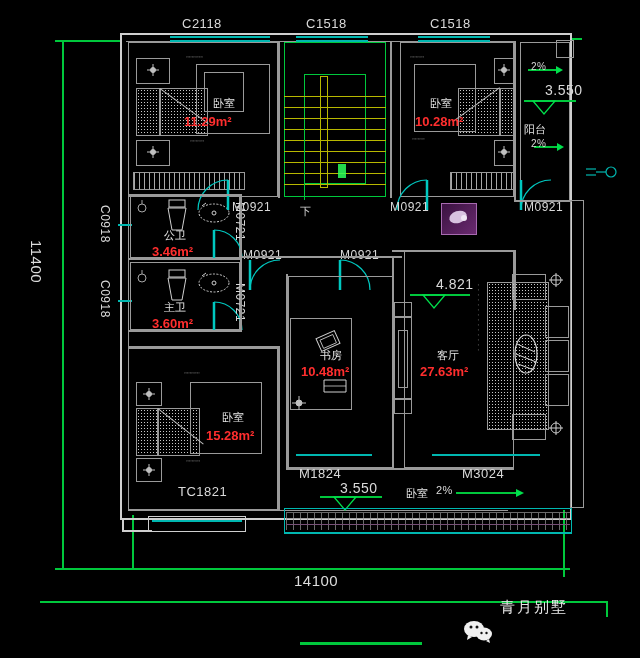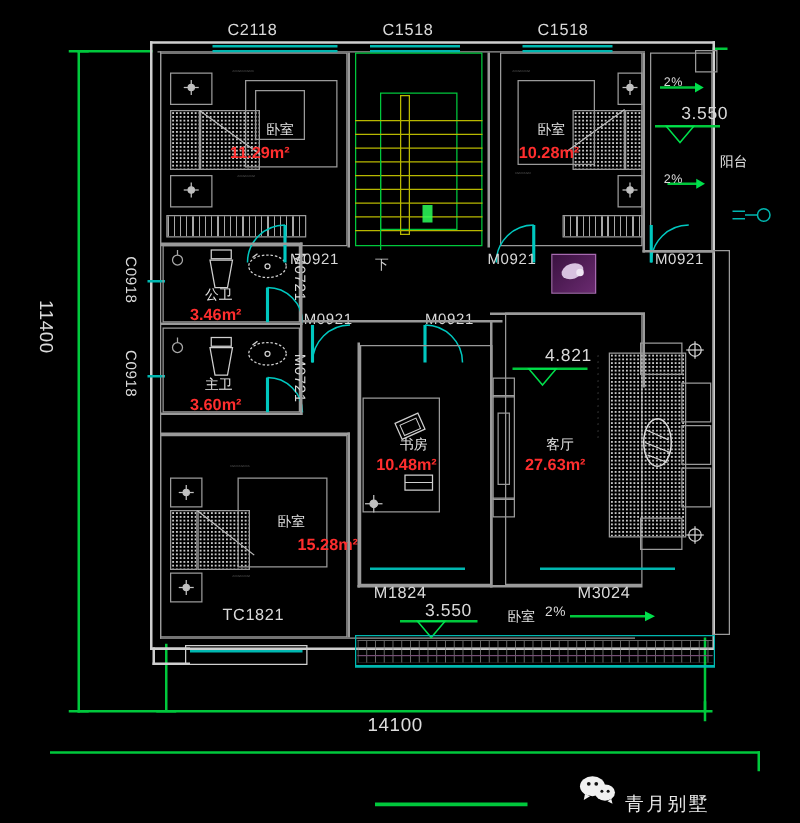--- a/index.html
+++ b/index.html
@@ -162,21 +162,21 @@
   <div class="abs" style="left:556px;top:66px;width:0;height:0;border-left:7px solid #00e04c;border-top:4px solid transparent;border-bottom:4px solid transparent;"></div>
   <div class="abs txt" style="left:531px;top:61px;font-size:10px;">2%</div>
 
   <div class="gline" style="left:524px;top:100px;width:52px;height:1.5px;"></div>
   <div class="abs" style="left:533px;top:101px;">
     <svg width="22" height="13">
         <polygon points="0,0 22,0 11,13" fill="none" stroke="#00e04c" stroke-width="1.2"></polygon>
       </svg>
   </div>
   <div class="abs txt" style="left:545px;top:82px;font-size:14px;">3.550</div>
-  <div class="abs roomname" style="left:576px;top:122px;font-family:Liberation Serif, serif;">阳台</div>
+  <div class="abs roomname" style="left:524px;top:122px;font-family:Liberation Serif, serif;">阳台</div>
   <div class="gline" style="left:534px;top:146px;width:26px;height:1.5px;"></div>
   <div class="abs" style="left:557px;top:143px;width:0;height:0;border-left:7px solid #00e04c;border-top:4px solid transparent;border-bottom:4px solid transparent;"></div>
   <div class="abs txt" style="left:531px;top:138px;font-size:10px;">2%</div>
 
   <div class="abs" style="left:586px;top:165px;">
     <svg width="34" height="16">
         <g stroke="#00b7b0" stroke-width="1.2" fill="none">
           <line x1="0" y1="4" x2="10" y2="4"></line>
           <line x1="0" y1="10" x2="10" y2="10"></line>
           <line x1="10" y1="7" x2="20" y2="7"></line>
@@ -388,21 +388,21 @@
           <line x1="6" y1="0" x2="6" y2="12"></line>
           <line x1="0" y1="6" x2="12" y2="6"></line>
           <circle cx="6" cy="6" r="2.5" fill="#c0c0c0"></circle>
         </g>
       </svg>
   </div>
   <div class="outline-w" style="left:190px;top:382px;width:72px;height:72px;"></div>
   <div class="abs txt-xs" style="left:184px;top:370px;color:#8a8a8a;font-size:4px;">▫▫▫▫▫▫▫▫▫▫▫</div>
   <div class="abs txt-xs" style="left:186px;top:458px;color:#8a8a8a;font-size:4px;">▫▫▫▫▫▫▫▫▫▫</div>
   <div class="abs roomname" style="left:222px;top:410px;">卧室</div>
-  <div class="abs area" style="left:206px;top:428px;margin-left:32px;">15.28m²</div>
+  <div class="abs area" style="left:206px;top:428px;">15.28m²</div>
   <div class="abs txt" style="left:178px;top:484px;font-size:13px;">TC1821</div>
 
   <div class="cline" style="left:152px;top:520px;width:90px;height:2px;"></div>
   <div class="outline" style="left:148px;top:516px;width:98px;height:16px;"></div>
 
   <div class="wall-thin" style="left:128px;top:194px;width:114px;height:2px;"></div>
   <div class="wall-thin" style="left:128px;top:258px;width:114px;height:2px;"></div>
   <div class="wall-thin" style="left:128px;top:330px;width:114px;height:2px;"></div>
   <div class="wall-thin" style="left:240px;top:194px;width:2px;height:138px;"></div>
   <div class="wall-thin" style="left:128px;top:346px;width:152px;height:2px;"></div>
@@ -455,15 +455,15 @@
       <ellipse cx="11" cy="9" rx="10" ry="8" fill="#f0f0f0"></ellipse>
       <polygon points="5,15 4,20 9,17" fill="#f0f0f0"></polygon>
       <circle cx="8" cy="7" r="1.5" fill="#111"></circle>
       <circle cx="14" cy="7" r="1.5" fill="#111"></circle>
       <ellipse cx="21" cy="14" rx="8" ry="6.5" fill="#f0f0f0"></ellipse>
       <polygon points="26,19 27,23 23,21" fill="#f0f0f0"></polygon>
       <circle cx="18.5" cy="13" r="1.2" fill="#111"></circle>
       <circle cx="23.5" cy="13" r="1.2" fill="#111"></circle>
     </svg>
   </div>
-  <div class="abs wm" style="left:500px;top:634px;font-family:Liberation Mono, monospace;">青月别墅</div>
+  <div class="abs wm" style="left:500px;top:598px;font-family:Liberation Mono, monospace;">青月别墅</div>
 
 </div>
 
 </body></html>

